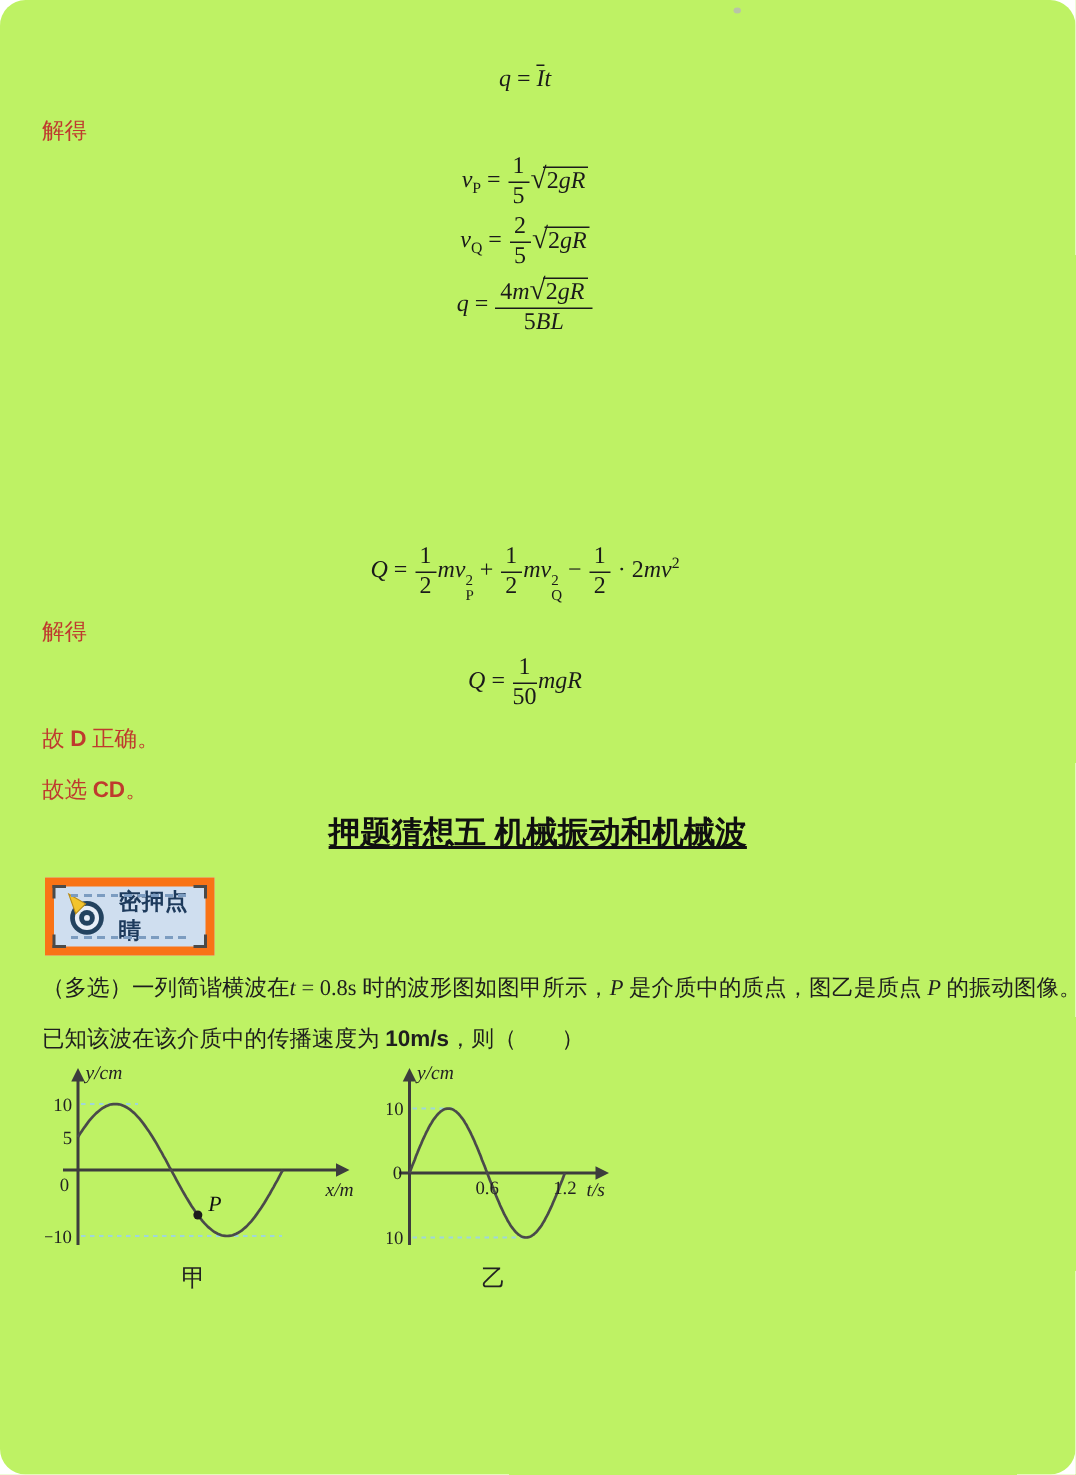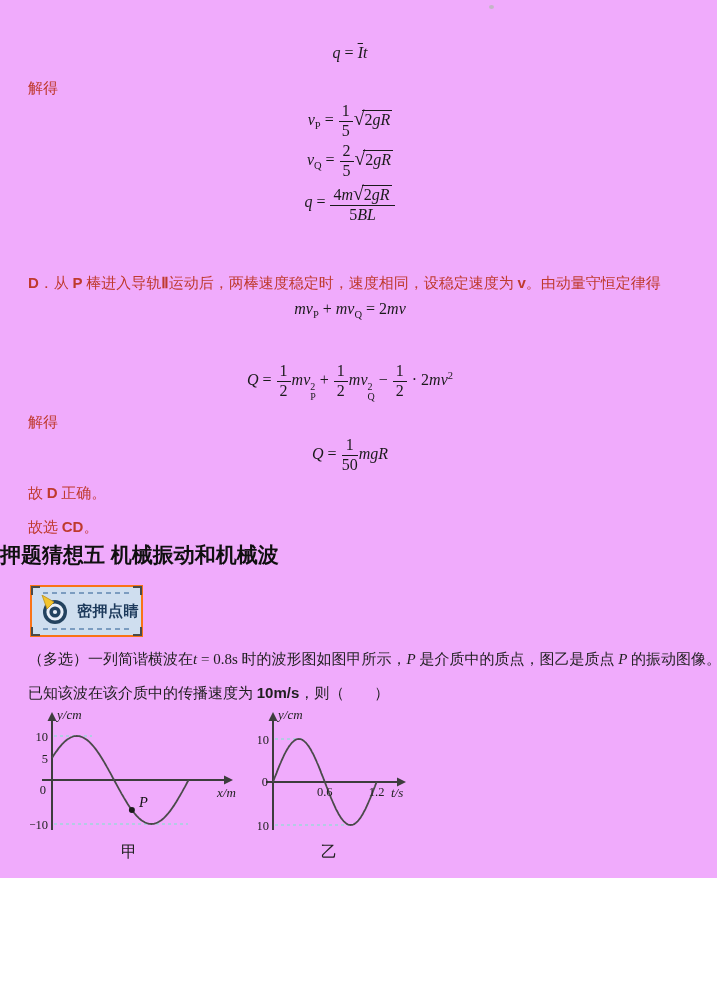--- a/index.html
+++ b/index.html
@@ -1,17 +1,17 @@
 <!DOCTYPE html>
 <html><head>
 <meta charset="utf-8">
 <style>
   html,body{margin:0;padding:0;background:#ffffff;}
-  .page{position:relative;width:717px;height:878px;background:#f0abfc;overflow:hidden;
-        font-family:"Liberation Serif",serif;color:#1e1e1e;}
+  .page{position:relative;width:717px;height:983px;background:#bef264;overflow:hidden;
+        font-family:"Liberation Serif",serif;color:#1e1e1e;border-radius:17px;}
   .artifact-dot{position:absolute;left:489px;top:5px;width:5px;height:4px;background:#b8b8b8;
         border-radius:50%;opacity:.8;}
   
   .para{position:absolute;left:28px;font-size:15px;white-space:nowrap;line-height:1.4;}
   .red{color:#bf3a2e;}
   .para .tk-st,.opt-label{font-family:"Liberation Sans",sans-serif;font-weight:700;}
   .tk-v{font-family:"Liberation Serif",serif;font-style:italic;}
   .tk-bar{text-decoration:overline;}
   
   .frm{position:absolute;left:0;width:700px;text-align:center;font-size:16px;color:#1a1a1a;
@@ -20,25 +20,25 @@
   .frac .num{display:block;border-bottom:1.2px solid #1a1a1a;padding:0 3px 1px;}
   .frac .den{display:block;padding-top:1px;}
   sub,sup{font-size:10.5px;}
   sub{vertical-align:-4px;}
   .stk{display:inline-flex;flex-direction:column;font-size:10px;line-height:1.05;
        vertical-align:-5px;text-align:left;font-style:normal;}
   .sqrt{white-space:nowrap;}
   .sqrt .sign{font-size:1.22em;line-height:1;}
   .sqrt .rad{border-top:1.3px solid #1a1a1a;margin-left:-2px;padding:0 2px;}
   
-  .heading{position:absolute;top:541px;left:0;width:717px;
-       font-family:"Liberation Sans",sans-serif;font-weight:700;font-size:21px;color:#101010;}
+  .heading{position:absolute;top:541px;left:0;width:717px;text-align:center;
+       font-family:"Liberation Sans",sans-serif;font-weight:700;font-size:21px;color:#101010;text-decoration:underline;}
   
   .badge{position:absolute;left:30px;top:585px;width:113px;height:52px;background:#cfdeef;
-       border:2px solid #f97316;box-sizing:border-box;display:flex;align-items:center;
+       border:6px solid #f97316;box-sizing:border-box;display:flex;align-items:center;
        padding-left:7px;}
   .bdash{position:absolute;left:11px;right:11px;height:2px;
        background:repeating-linear-gradient(90deg,#7c9cc0 0 5px,transparent 5px 9px);}
   .bdash.top{top:5px;} .bdash.bot{bottom:5px;}
   .bcorner{position:absolute;width:7px;height:7px;border:0 solid #4a4a4a;}
   .bcorner.tl{left:-1px;top:-1px;border-top-width:2px;border-left-width:2px;}
   .bcorner.tr{right:-1px;top:-1px;border-top-width:2px;border-right-width:2px;}
   .bcorner.bl{left:-1px;bottom:-1px;border-bottom-width:2px;border-left-width:2px;}
   .bcorner.br{right:-1px;bottom:-1px;border-bottom-width:2px;border-right-width:2px;}
   .badge-label{margin-left:6px;font-family:"Liberation Sans",sans-serif;font-weight:700;
@@ -62,22 +62,20 @@
 <body>
 
 <div class="page">
   <div class="artifact-dot"></div>
 
   <div class="frm" style="top:44px"><span class="tk-v">q</span><span class="tk-t"> = </span><span class="tk-bar tk-v">I</span><span class="tk-v">t</span></div>
   <div class="para red" style="top:78px"><span class="tk-t">解得</span></div>
   <div class="frm" style="top:103px"><span class="tk-v">v</span><sub>P</sub><span class="tk-t"> = </span><span class="frac"><span class="num"><span class="tk-t">1</span></span><span class="den"><span class="tk-t">5</span></span></span><span class="sqrt"><span class="sign">√</span><span class="rad"><span class="tk-t">2</span><span class="tk-v">gR</span></span></span></div>
   <div class="frm" style="top:143px"><span class="tk-v">v</span><sub>Q</sub><span class="tk-t"> = </span><span class="frac"><span class="num"><span class="tk-t">2</span></span><span class="den"><span class="tk-t">5</span></span></span><span class="sqrt"><span class="sign">√</span><span class="rad"><span class="tk-t">2</span><span class="tk-v">gR</span></span></span></div>
   <div class="frm" style="top:184px"><span class="tk-v">q</span><span class="tk-t"> = </span><span class="frac"><span class="num"><span class="tk-t">4</span><span class="tk-v">m</span><span class="sqrt"><span class="sign">√</span><span class="rad"><span class="tk-t">2</span><span class="tk-v">gR</span></span></span></span><span class="den"><span class="tk-t">5</span><span class="tk-v">BL</span></span></span></div>
-  <div class="para red" style="top:272px"><span class="tk-st">D</span><span class="tk-t">．从 </span><span class="tk-st">P</span><span class="tk-t"> 棒进入导轨</span><span class="tk-st">Ⅱ</span><span class="tk-t">运动后，两棒速度稳定时，速度相同，设稳定速度为 </span><span class="tk-st">v</span><span class="tk-t">。由动量守恒定律得</span></div>
-  <div class="frm" style="top:300px"><span class="tk-v">mv</span><sub>P</sub><span class="tk-t"> + </span><span class="tk-v">mv</span><sub>Q</sub><span class="tk-t"> = 2</span><span class="tk-v">mv</span></div>
   <div class="frm" style="top:363px"><span class="tk-v">Q</span><span class="tk-t"> = </span><span class="frac"><span class="num"><span class="tk-t">1</span></span><span class="den"><span class="tk-t">2</span></span></span><span class="tk-v">mv</span><span class="stk">
         <span class="stk-p">2</span>
         <span class="stk-s">P</span>
       </span><span class="tk-t"> + </span><span class="frac"><span class="num"><span class="tk-t">1</span></span><span class="den"><span class="tk-t">2</span></span></span><span class="tk-v">mv</span><span class="stk">
         <span class="stk-p">2</span>
         <span class="stk-s">Q</span>
       </span><span class="tk-t"> − </span><span class="frac"><span class="num"><span class="tk-t">1</span></span><span class="den"><span class="tk-t">2</span></span></span><span class="tk-t"> · 2</span><span class="tk-v">mv</span><sup>2</sup></div>
   <div class="para red" style="top:412px"><span class="tk-t">解得</span></div>
   <div class="frm" style="top:437px"><span class="tk-v">Q</span><span class="tk-t"> = </span><span class="frac"><span class="num"><span class="tk-t">1</span></span><span class="den"><span class="tk-t">50</span></span></span><span class="tk-v">mgR</span></div>
   <div class="para red" style="top:482px"><span class="tk-t">故 </span><span class="tk-st">D</span><span class="tk-t"> 正确。</span></div>

